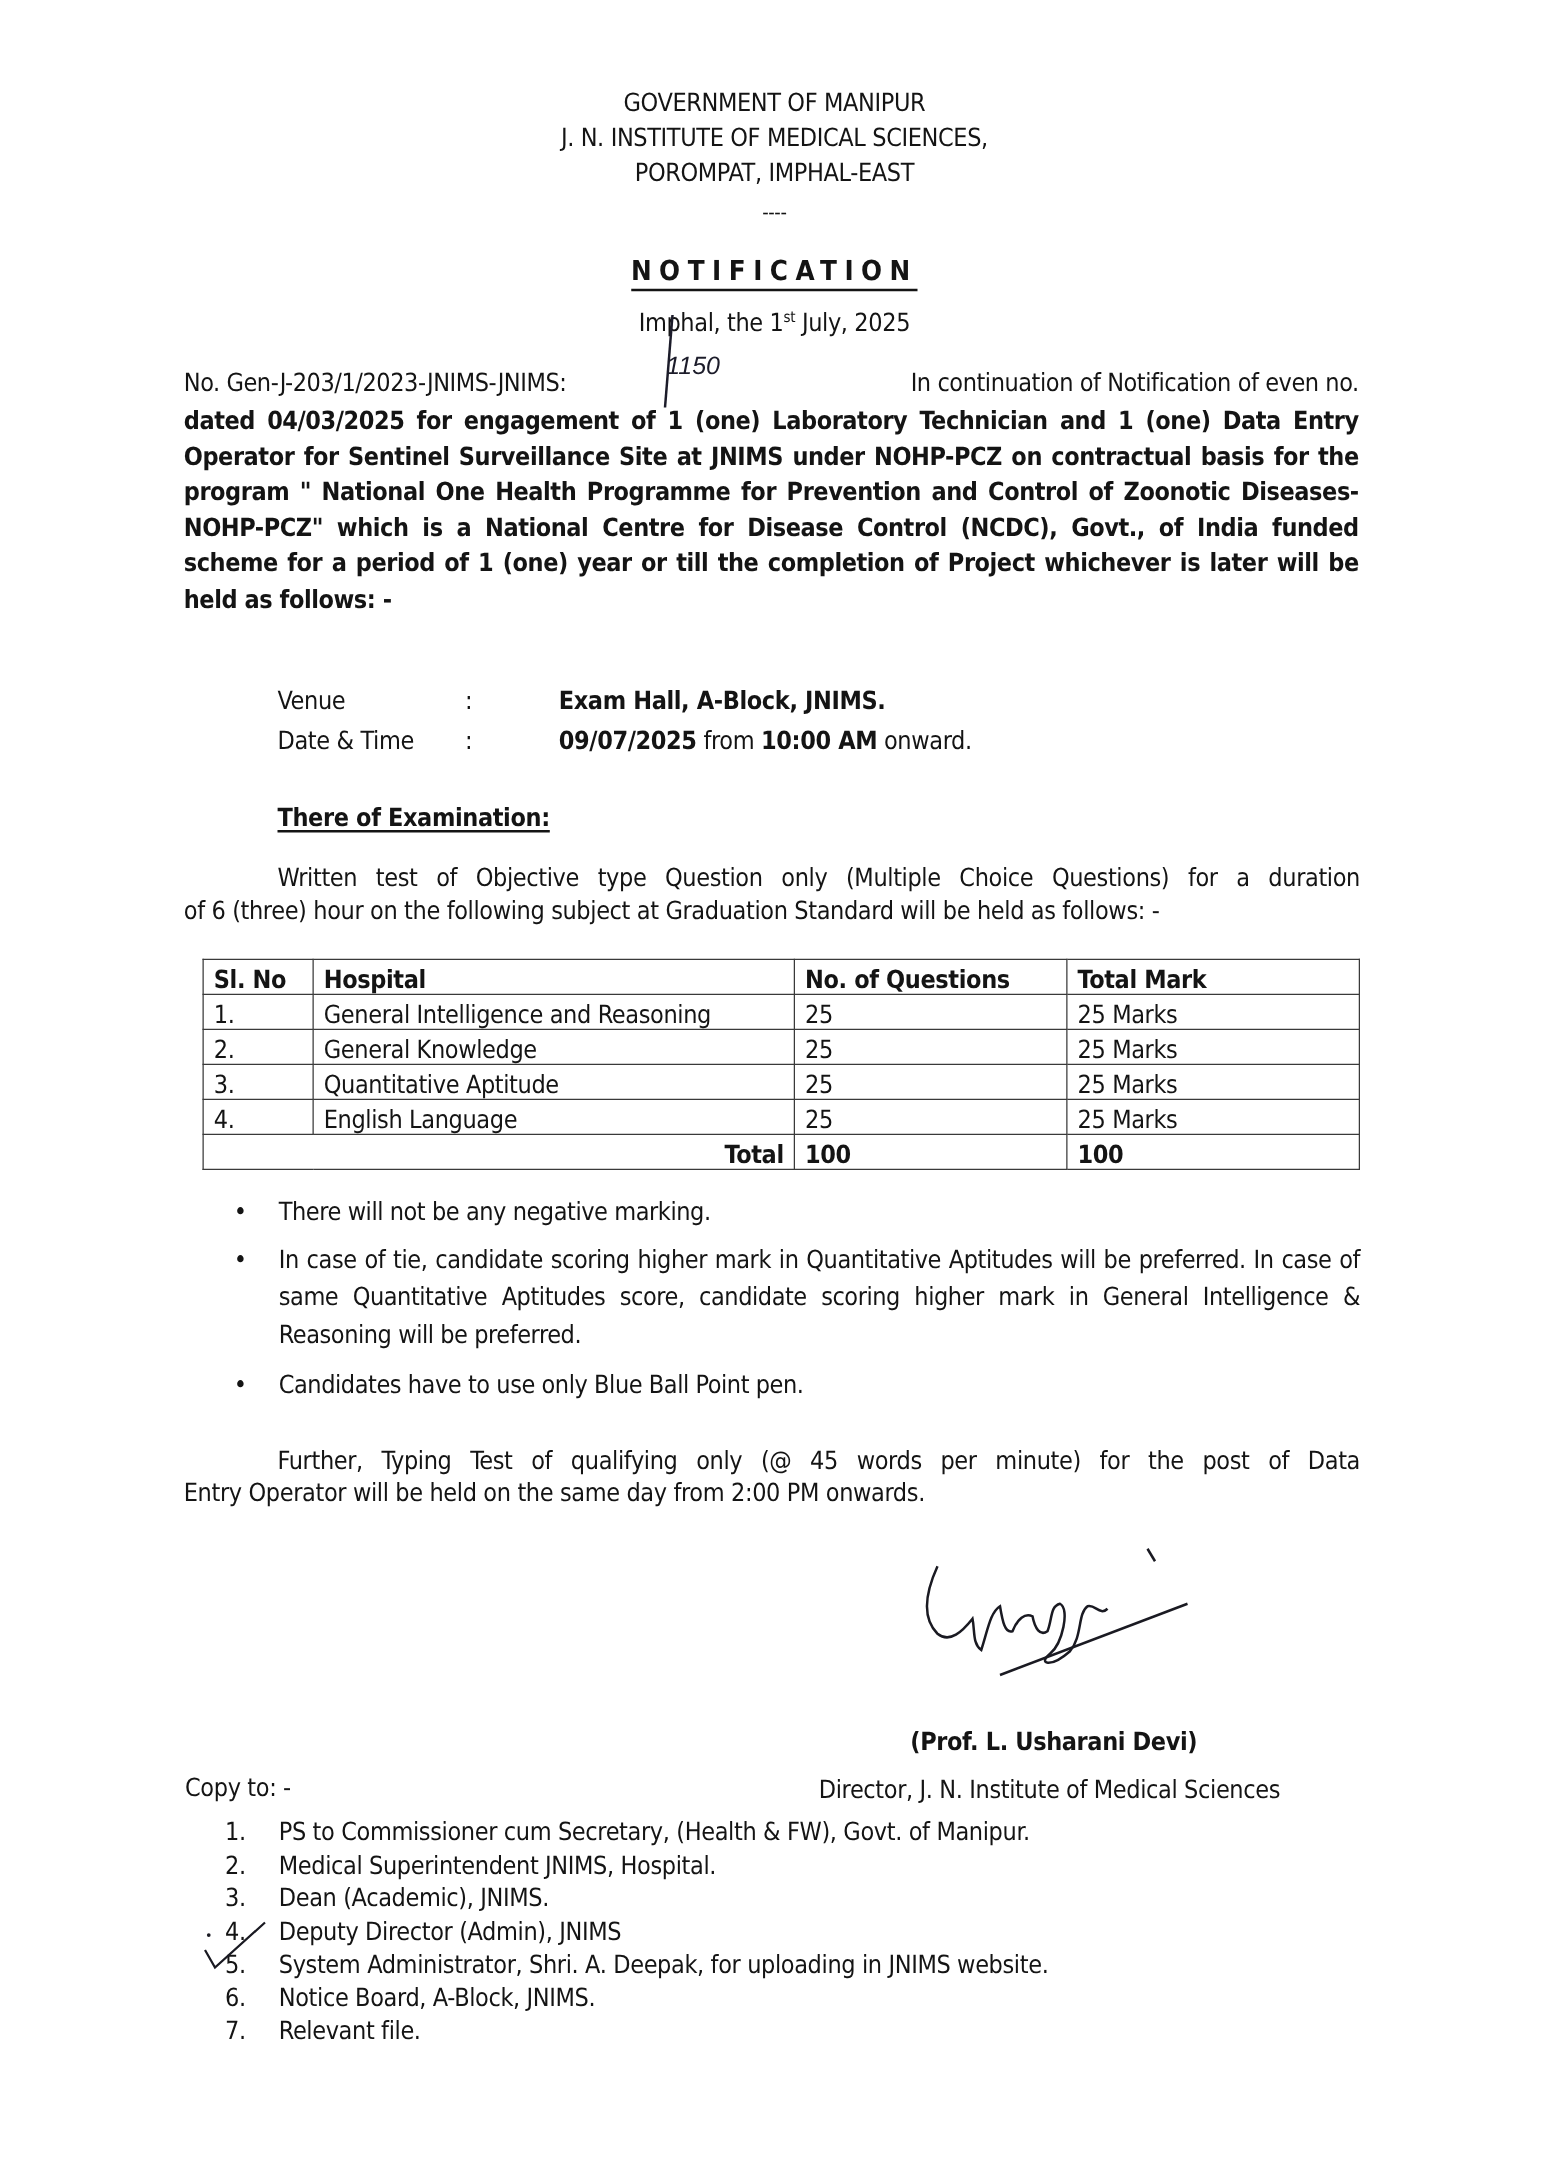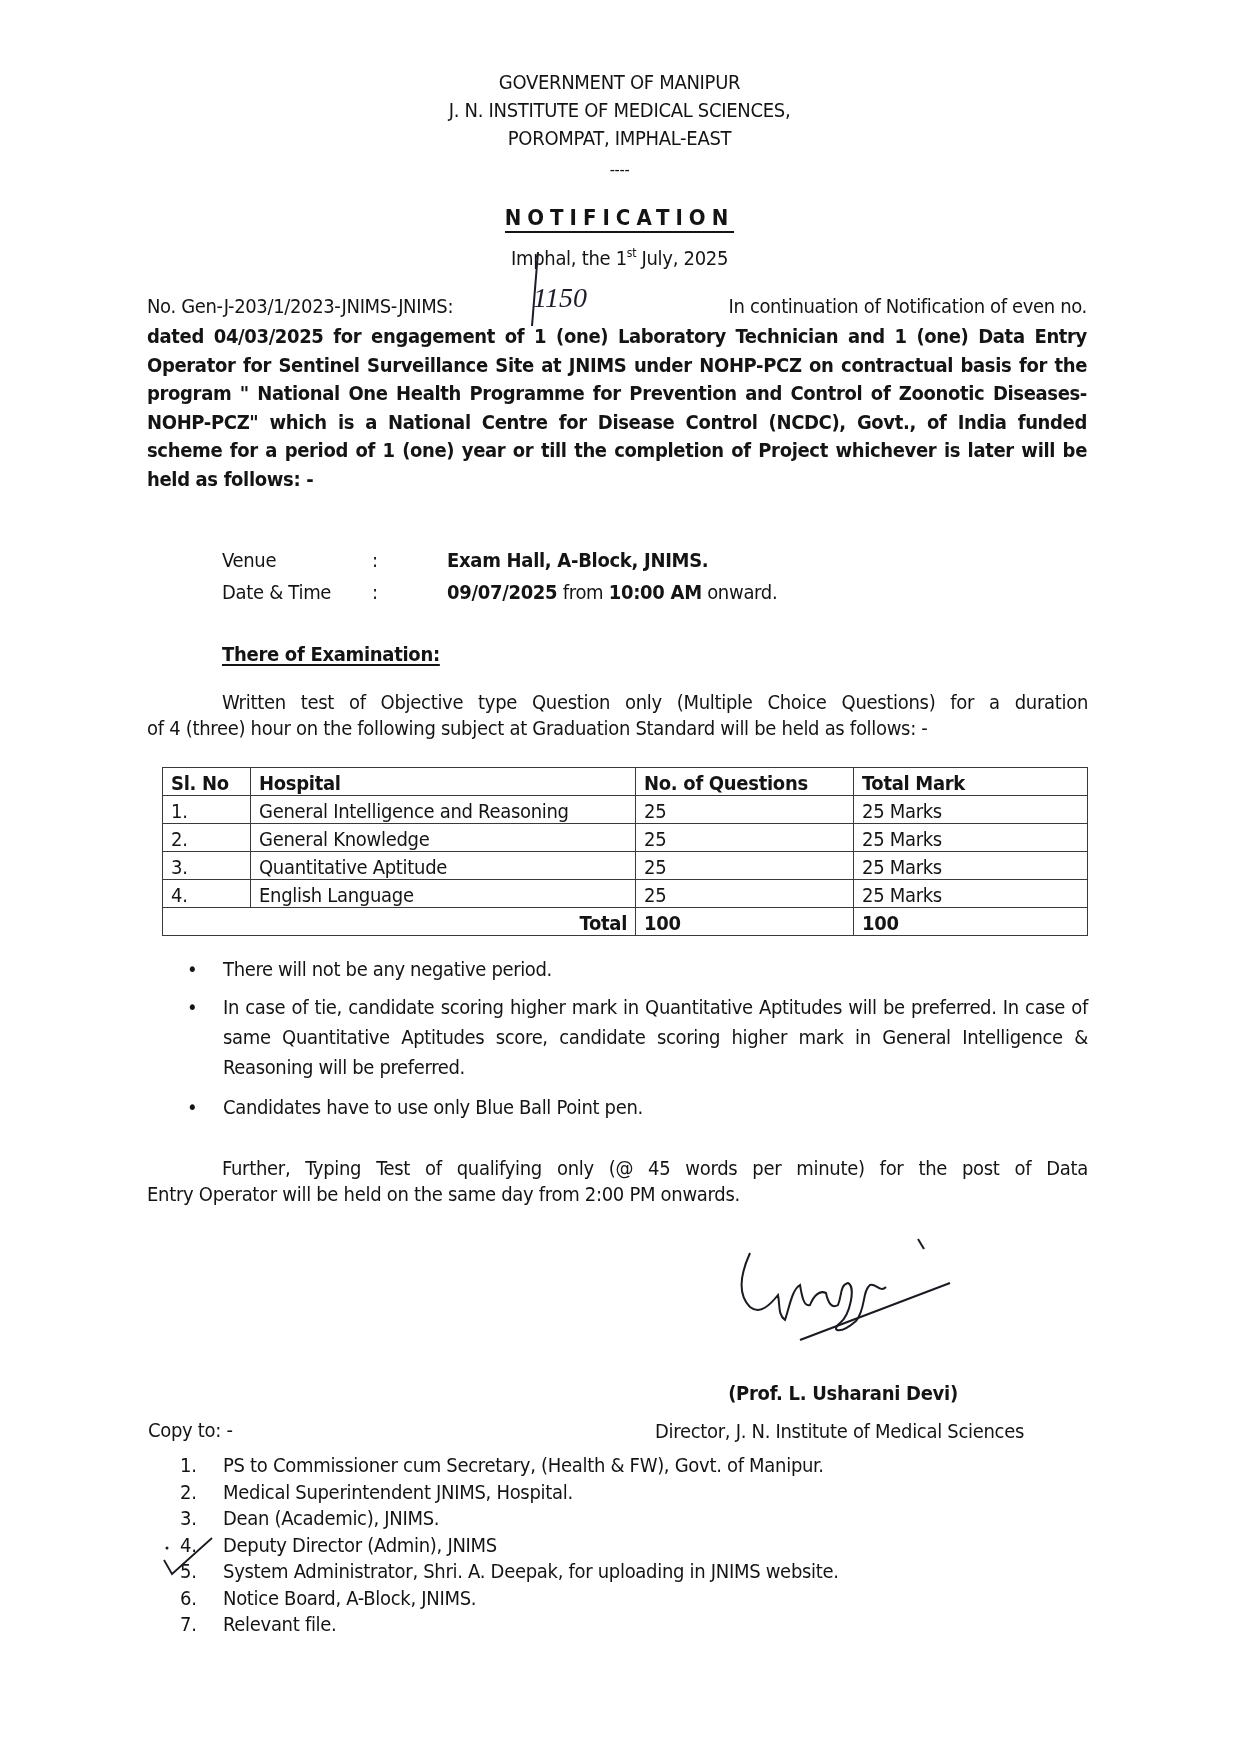--- a/index.html
+++ b/index.html
@@ -10,21 +10,21 @@
     font-stretch: condensed;
   }
   .page { position: absolute; left: 0; top: 0; width: 1239px; height: 1746px; }
   .abs { position: absolute; white-space: nowrap; }
   .hdr { position: absolute; left: 0; width: 1239px; text-align: center; font-size: 20px; letter-spacing: -0.3px; }
   .notif-title { position: absolute; left: 0; width: 1239px; text-align: center; top: 205px; font-size: 22px; font-weight: bold; letter-spacing: 6px; }
   .notif-title span { border-bottom: 2px solid #141414; padding-bottom: 1px; }
   .para { position: absolute; left: 147px; width: 940px; font-size: 20px; line-height: 28.5px; text-align: justify; letter-spacing: -0.35px; }
   .para .line { display: block; text-align: justify; text-align-last: justify; height: 28.5px; }
   .para .line.last { text-align-last: left; }
-  .handwritten { font-family: Liberation Serif, serif; font-style: italic; font-size: 28px; color: #1c1c2a; }
+  .handwritten { font-family: Liberation Sans, sans-serif; font-style: italic; font-size: 20px; color: #1c1c2a; }
   .label { font-size: 20px; letter-spacing: -0.3px; }
   .bold { font-weight: bold; }
   .u { text-decoration: underline; text-underline-offset: 3px; }
   table.exam {
     position: absolute; left: 162px; top: 767px; width: 926px;
     border-collapse: collapse; font-size: 20px; letter-spacing: -0.3px;
   }
   table.exam td, table.exam th {
     border: 1.5px solid #3a3a3a; padding: 0 8px; height: 27px; text-align: left; font-weight: normal; vertical-align: bottom;
   }
@@ -79,21 +79,21 @@
   <div class="abs label bold" style="left:447px; top:548px;">Exam Hall, A-Block, JNIMS.</div>
 
   <div class="abs label" style="left:222px; top:580px;">Date &amp; Time</div>
   <div class="abs label" style="left:372px; top:580px;">:</div>
   <div class="abs label" style="left:447px; top:580px;">
     <span class="bold">09/07/2025</span><span style="white-space:pre;"> from </span><span class="bold">10:00 AM</span><span style="white-space:pre;"> onward.</span>
   </div>
 
   <div class="abs label bold u" style="left:222px; top:642px;">There of Examination:</div>
   <div class="abs label" style="left:222px; top:690px; width:866px; text-align:justify; text-align-last:justify;">Written test of Objective type Question only (Multiple Choice Questions) for a duration</div>
-  <div class="abs label" style="left:147px; top:716px;">of 4 (three) hour on the following subject at Graduation Standard will be held as follows: -</div>
+  <div class="abs label" style="left:147px; top:716px;">of 6 (three) hour on the following subject at Graduation Standard will be held as follows: -</div>
 
   <table class="exam">
     <colgroup>
       <col style="width:88px">
         <col style="width:385px">
         <col style="width:218px">
         <col>
     </colgroup>
     <tbody>
         <tr>
@@ -130,21 +130,21 @@
       <td colspan="2" class="total-label">Total</td>
       <td class="b">100</td>
       <td class="b">100</td>
     </tr>
   </tbody>
     </table>
 
   <div class="bullets" style="top:954px;">
     <div class="bullet" style="margin-bottom:8px;">
       <span class="dot">•</span>
-      <span class="txt">There will not be any negative period.</span>
+      <span class="txt">There will not be any negative marking.</span>
     </div>
     <div class="bullet" style="margin-bottom:10px;">
       <span class="dot">•</span>
       <span class="txt">In case of tie, candidate scoring higher mark in Quantitative Aptitudes will be preferred. In case of same Quantitative Aptitudes score, candidate scoring higher mark in General Intelligence &amp; Reasoning will be preferred.</span>
     </div>
     <div class="bullet">
       <span class="dot">•</span>
       <span class="txt">Candidates have to use only Blue Ball Point pen.</span>
     </div>
   </div>

